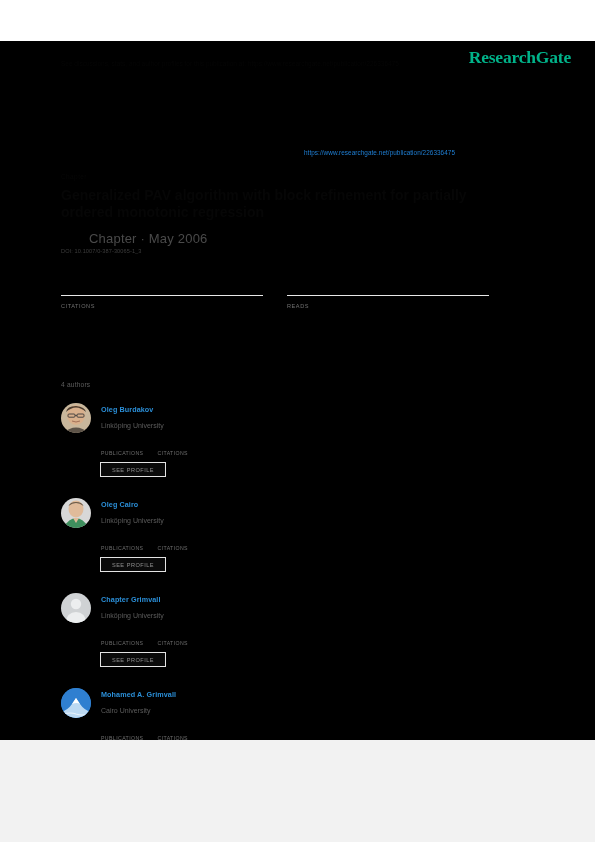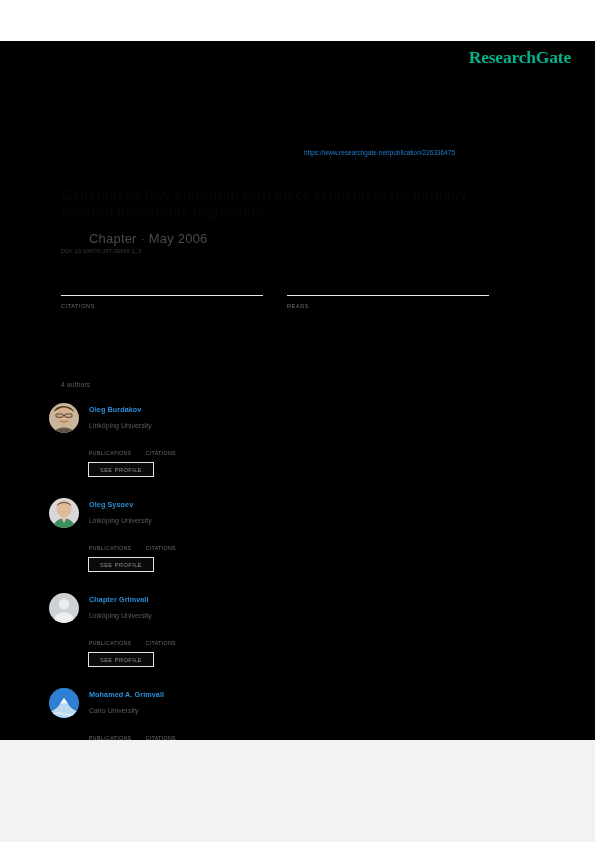--- a/index.html
+++ b/index.html
@@ -146,21 +146,21 @@
   .authors-count {
     position: absolute;
     left: 61px;
     top: 340px;
     font-size: 6.6px;
     color: #5e5e5e;
     letter-spacing: 0.2px;
   }
   .authors-grid {
     position: absolute;
-    left: 49px;
+    left: 61px;
     top: 358px;
     width: 460px;
     display: flex;
     flex-wrap: wrap;
     flex-direction: column;
   }
   .author-card {
     width: 238px;
     height: 95px;
     position: relative;
@@ -292,21 +292,21 @@
     <div class="author-card">
       <div class="avatar">
         <svg class="avatar-svg" viewBox="0 0 30 30">
           <rect width="30" height="30" fill="#d8d8d8"></rect>
           <ellipse cx="15" cy="11" rx="7.5" ry="8.5" fill="#e0bb9a"></ellipse>
           <path d="M7.5 8 Q15 2 22.5 8 Q21 4 15 4 Q9 4 7.5 8 Z" fill="#6b5a48"></path>
           <path d="M2 30 Q8 20 15 20 Q22 20 28 30 Z" fill="#3f8f5e"></path>
           <path d="M12 20 L15 25 L18 20 Z" fill="#e0bb9a"></path>
         </svg>
       </div>
-      <div class="author-name">Oleg Sysoev</div>
+      <div class="author-name">Oleg Cairo</div>
       <div class="author-affil">Linköping University</div>
       <div class="author-stats">
         <div class="astat">
           <div class="astat-num"></div>
           <div class="astat-lbl">PUBLICATIONS</div>
         </div>
         <div class="astat">
           <div class="astat-num"></div>
           <div class="astat-lbl">CITATIONS</div>
         </div>

